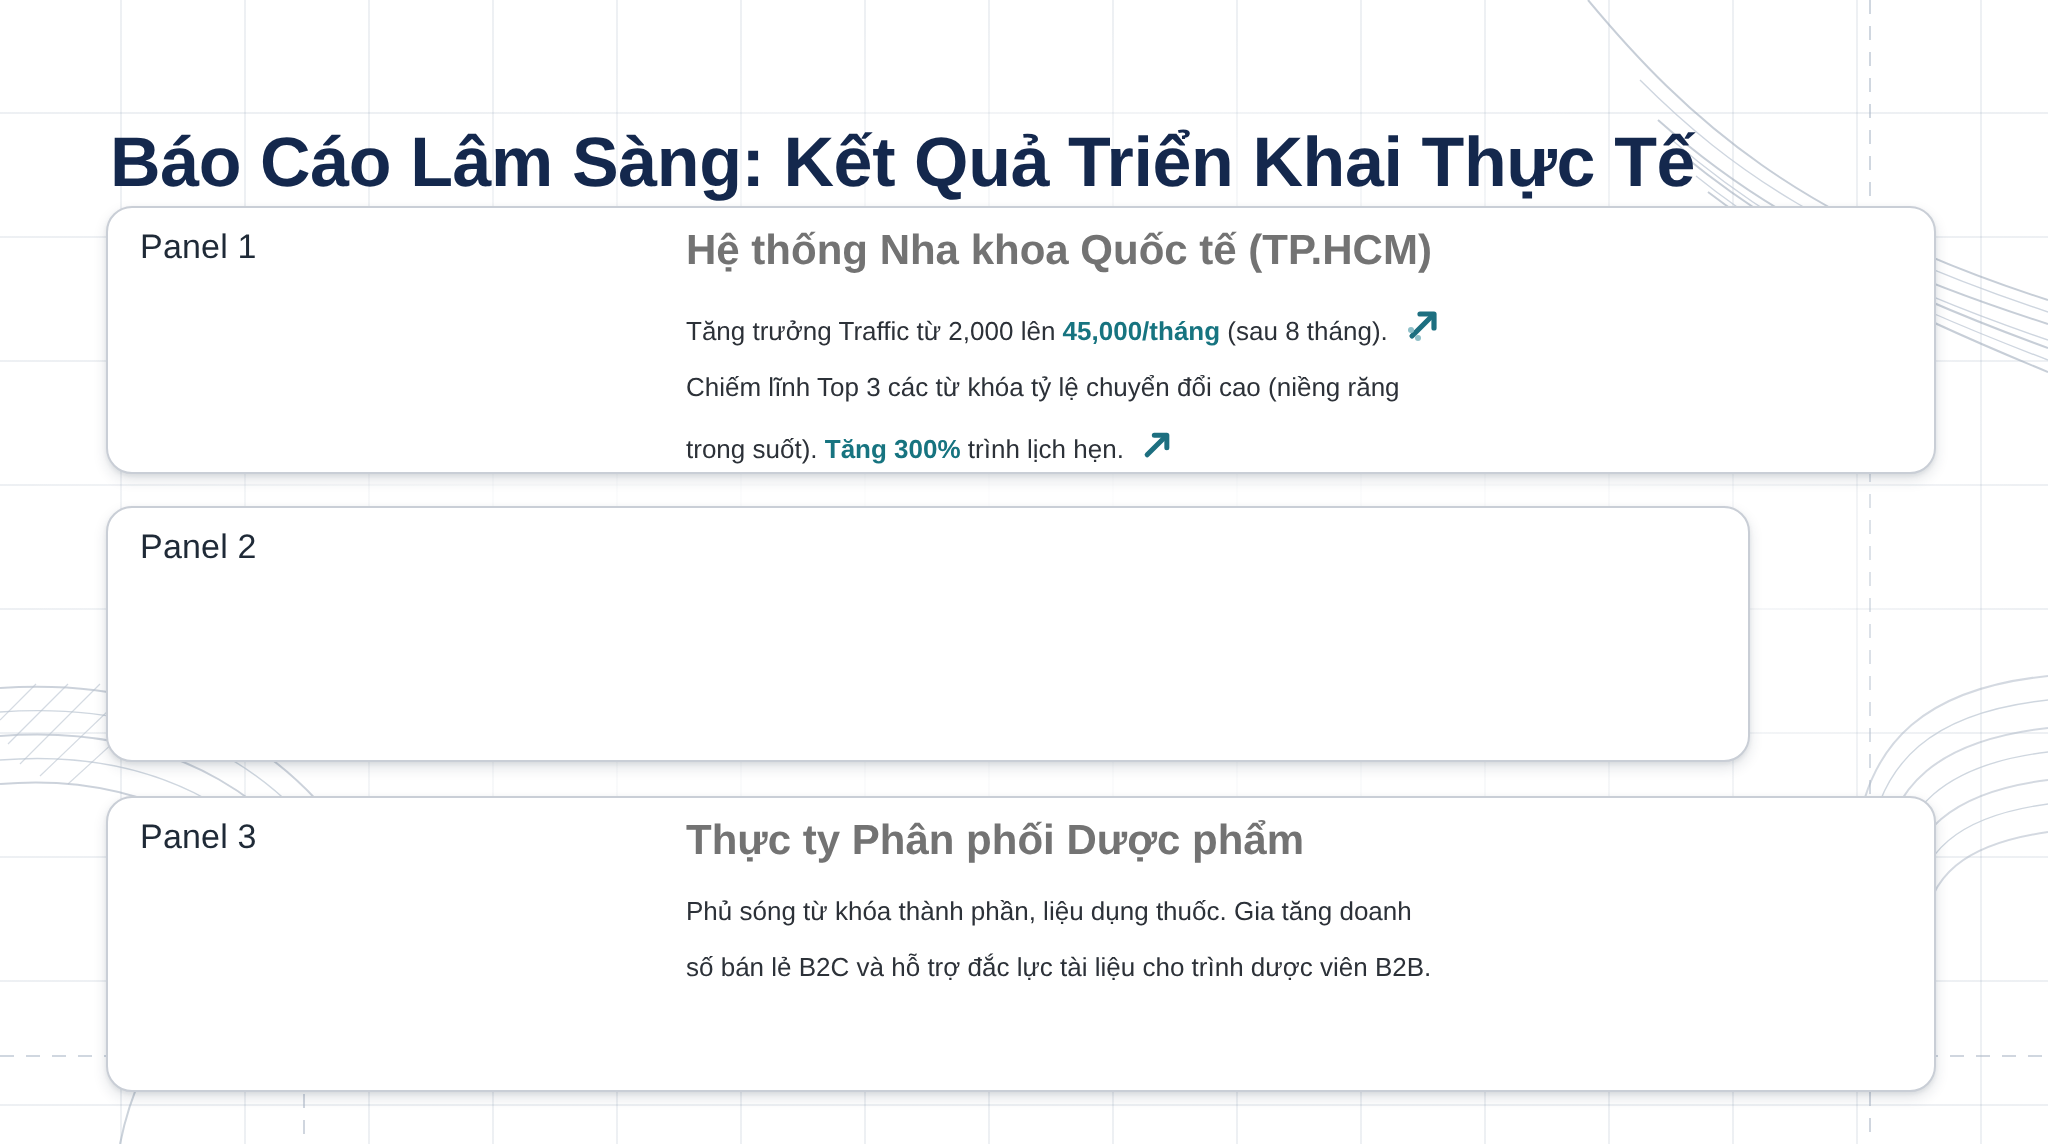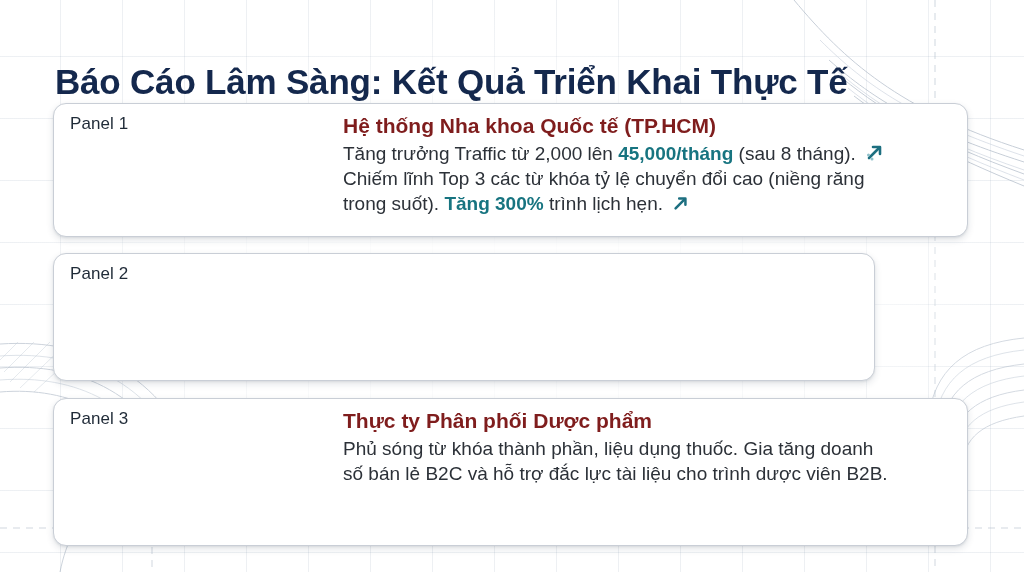--- a/index.html
+++ b/index.html
@@ -58,25 +58,25 @@
   .panel-divider{
     width:1px; flex:0 0 1px; background:#d7dbe1;
     margin:14px 0;
   }
 
   .panel-body{
     flex:1; padding:9px 18px 8px 16px;
     display:flex; flex-direction:column; justify-content:center;
   }
   .panel-heading{
-    font-size:21px; font-weight:bold; color:#7f1d1d;
+    font-size:21px; font-weight:bold; color:#737373;
     line-height:1.25; margin-bottom:3px; white-space:nowrap;
   }
   .panel-line{
-    font-size:19px; color:#2c3138; line-height:1.30; white-space:nowrap;
+    font-size:13px; color:#2c3138; line-height:1.30; white-space:nowrap;margin-top:11px;
   }
   .hl{ color:#177480; font-weight:bold; }
   .inline-arrow{ display:inline-block; vertical-align:-2px; margin-left:4px; }
 
   
   #deco-top-right, #deco-bottom-left, #deco-mid-right { position:absolute; z-index:1; pointer-events:none; }
   #deco-top-right{ right:0; top:0; }
   #deco-bottom-left{ left:0; bottom:0; }
   #deco-mid-right{ right:0; top:330px; }
 </style>

